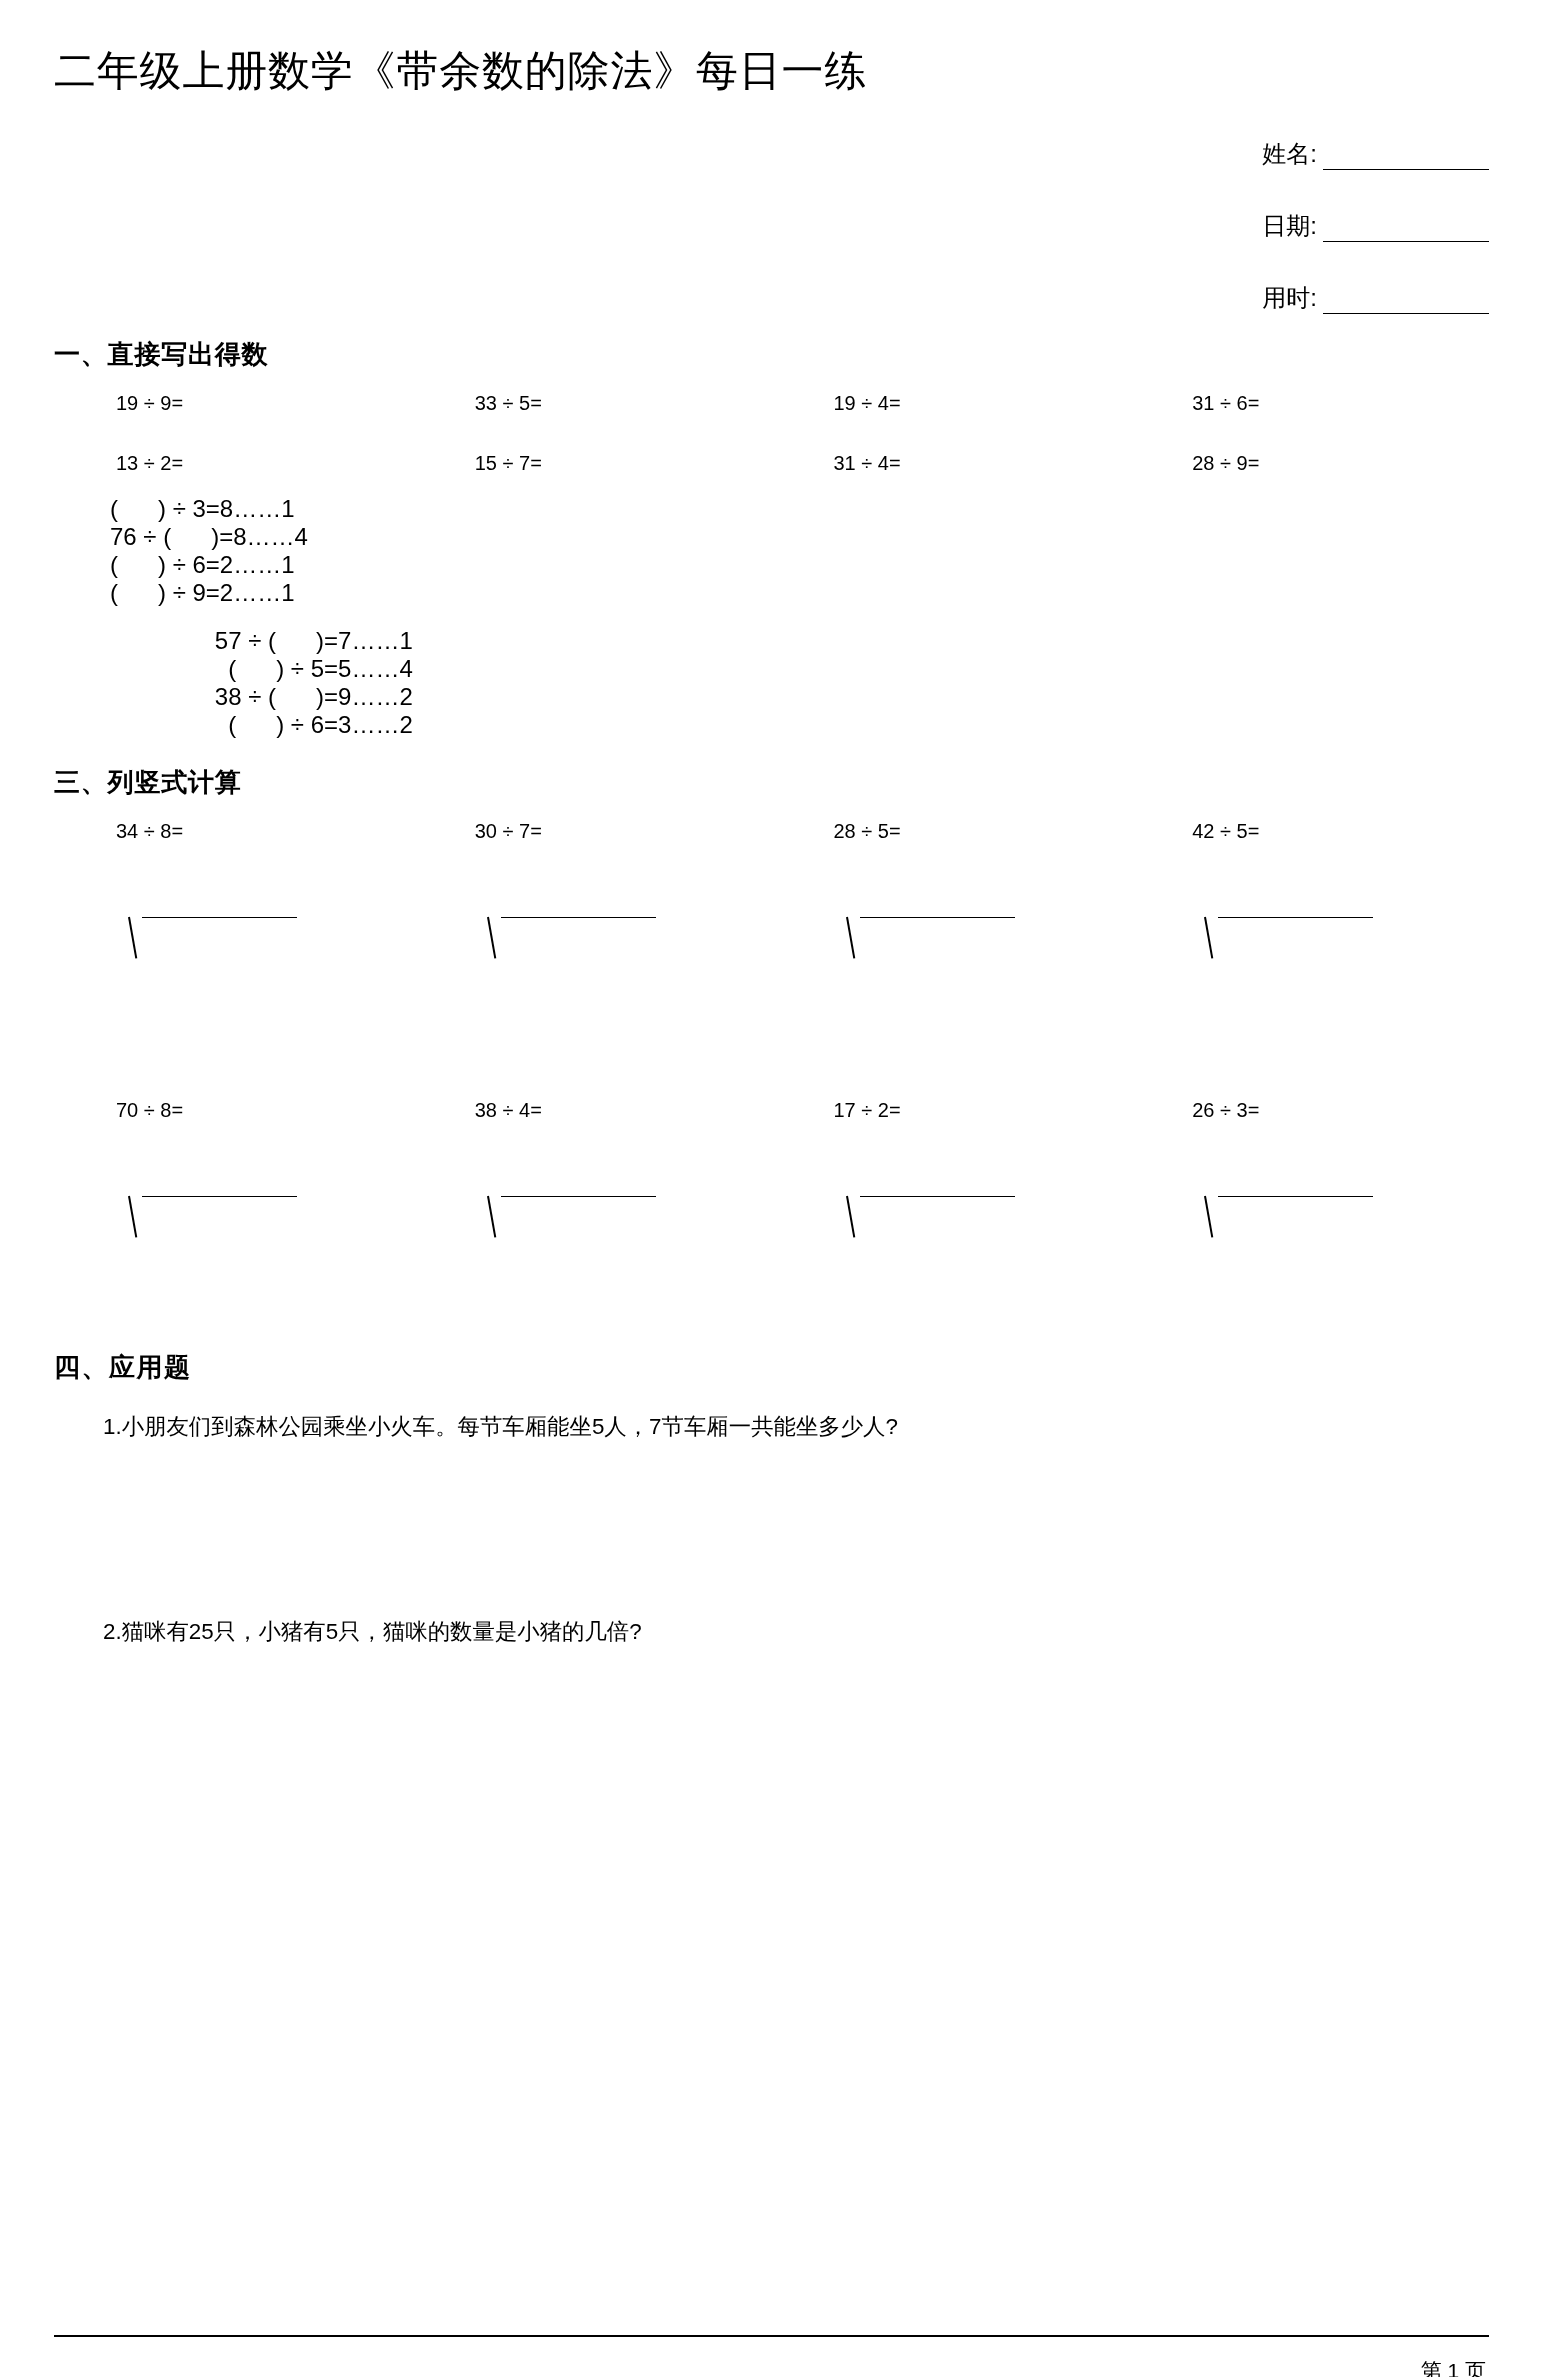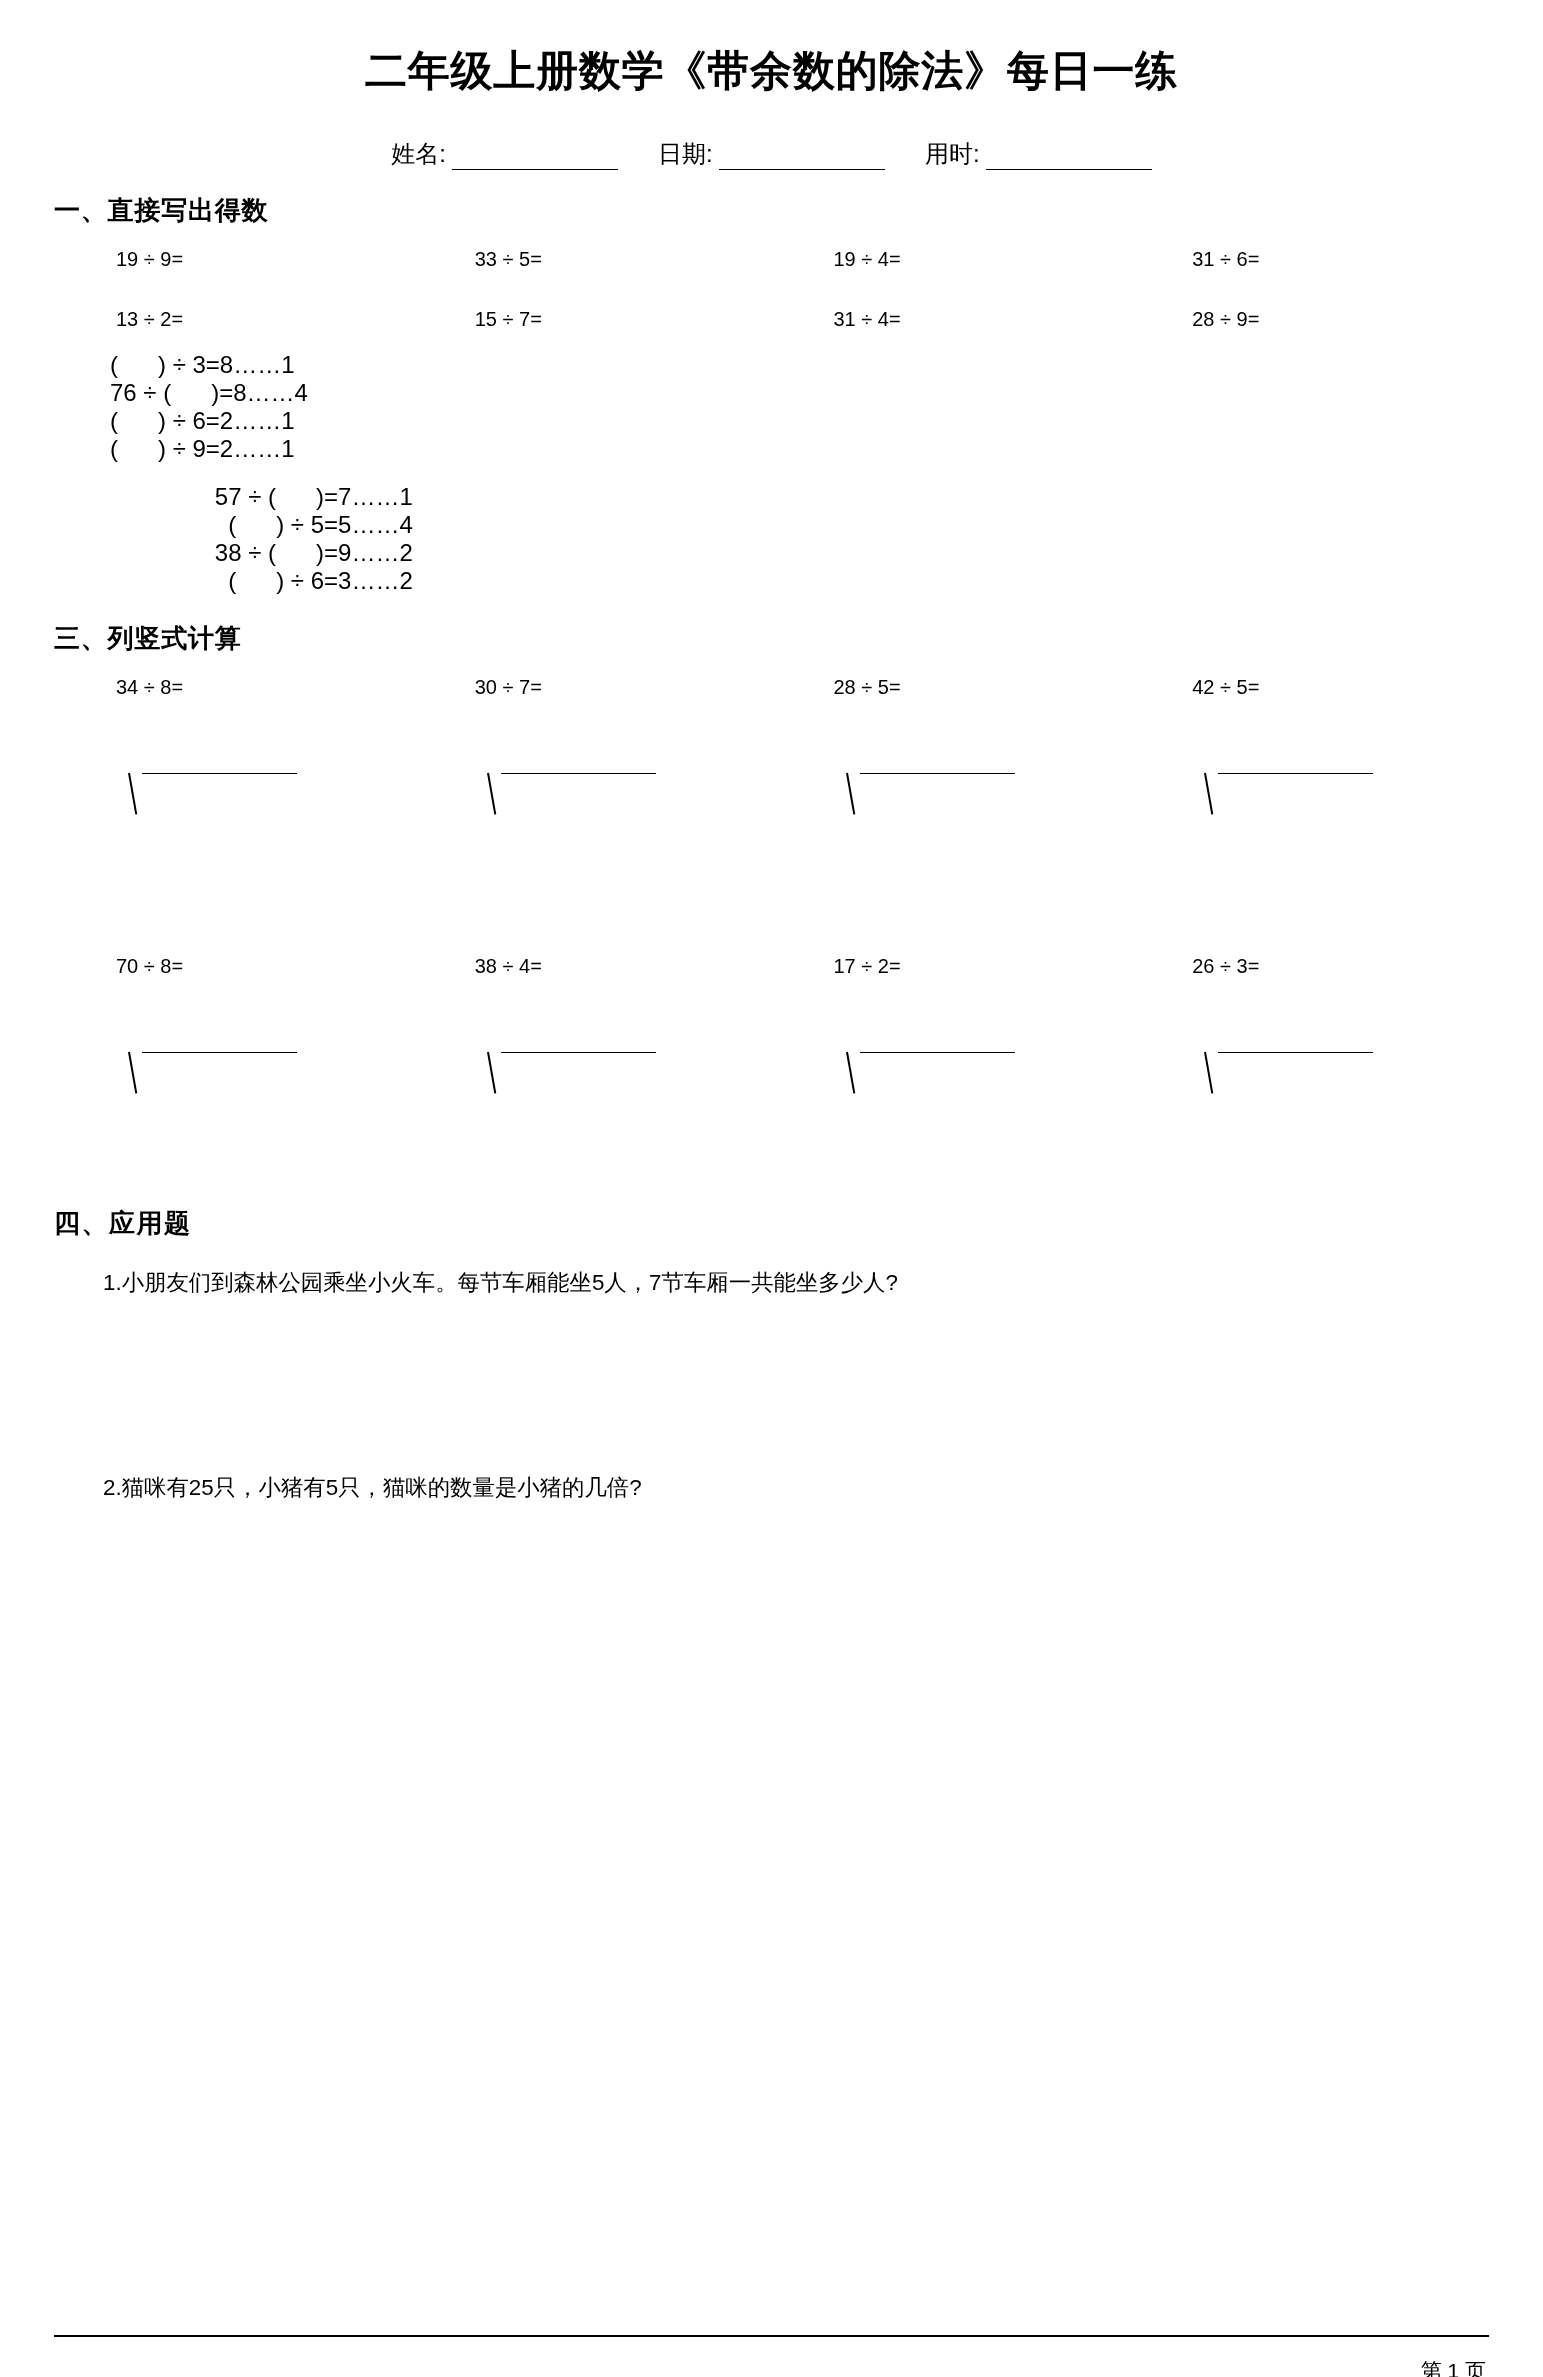--- a/index.html
+++ b/index.html
@@ -16,35 +16,36 @@
     overflow: hidden;
   }
   .page {
     position: relative;
     width: 1543px;
     height: 2377px;
     box-sizing: border-box;
     padding: 0 54px;
   }
   .title {
-    text-align: center;
+    text-align: left;
     font-size: 42px;
-    font-weight: bold;
+    font-weight: normal;
     letter-spacing: 0.8px;
     margin-top: 45px;
     margin-bottom: 16px;
     line-height: 1.25;
   }
   .info-row {
     display: flex;
     justify-content: center;
     align-items: flex-end;
     gap: 40px;
     margin-top: 40px;
     font-size: 24px;
+    flex-direction: column;
   }
   .info-item {
     display: flex;
     align-items: flex-end;
     white-space: nowrap;
   }
   .info-label {
     font-size: 24px;
     padding-right: 6.2px;
   }

